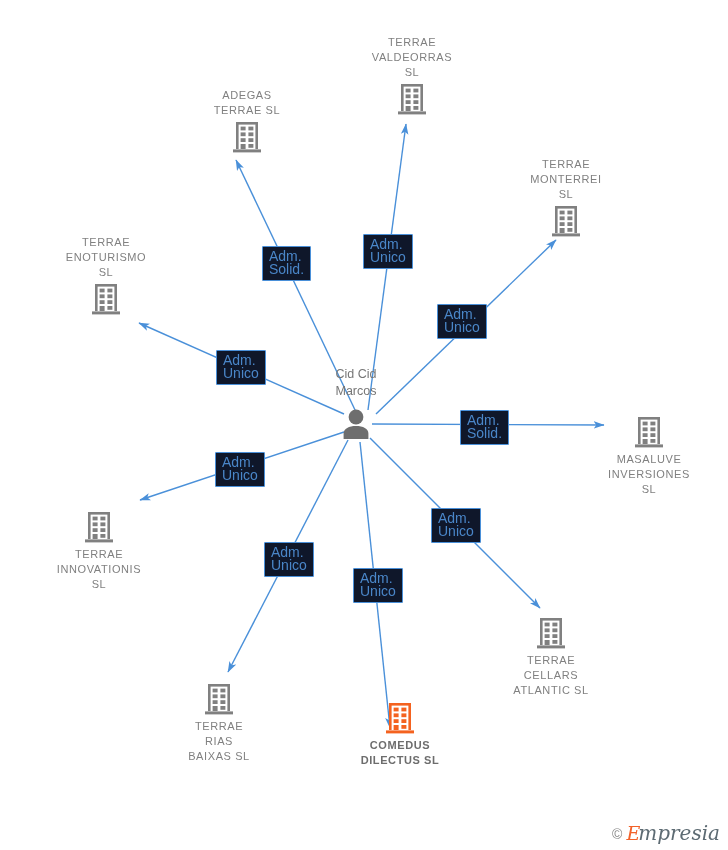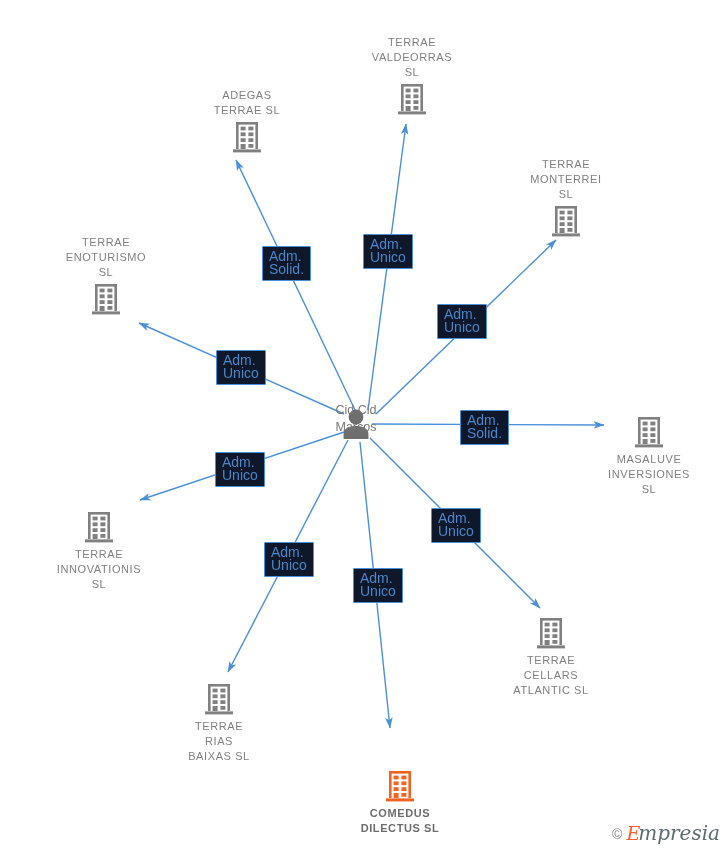--- a/index.html
+++ b/index.html
@@ -284,21 +284,21 @@
             <path d="M16.4,17.2 L21.4,17.2 L21.4,21 L16.4,21 Z" fill="#808080"></path>
             <path d="M8.6,23 L13.6,23 L13.6,28 L8.6,28 Z" fill="#808080"></path>
             <path d="M16.4,23 L21.4,23 L21.4,26.8 L16.4,26.8 Z" fill="#808080"></path>
             <path d="M1,28.4 L29,28.4 L29,31.4 L1,31.4 Z" fill="#808080"></path>
           </svg>
         </span>
         <div class="node-label">TERRAE
 RIAS
 BAIXAS  SL</div>
       </div>
-      <div class="node label-below" style="left: 400px; top: 770px;">
+      <div class="node label-below" style="left: 400px; top: 702px;">
         <span class="node-icon">
           <svg width="30" height="32" viewBox="0 0 30 32">
             <path d="M4,1 L26,1 L26,28 L4,28 Z" fill="#f4621f"></path>
             <path d="M6.6,3.6 L23.4,3.6 L23.4,28 L6.6,28 Z" fill="#ffffff"></path>
             <path d="M8.6,5.6 L13.6,5.6 L13.6,9.4 L8.6,9.4 Z" fill="#f4621f"></path>
             <path d="M16.4,5.6 L21.4,5.6 L21.4,9.4 L16.4,9.4 Z" fill="#f4621f"></path>
             <path d="M8.6,11.4 L13.6,11.4 L13.6,15.2 L8.6,15.2 Z" fill="#f4621f"></path>
             <path d="M16.4,11.4 L21.4,11.4 L21.4,15.2 L16.4,15.2 Z" fill="#f4621f"></path>
             <path d="M8.6,17.2 L13.6,17.2 L13.6,21 L8.6,21 Z" fill="#f4621f"></path>
             <path d="M16.4,17.2 L21.4,17.2 L21.4,21 L16.4,21 Z" fill="#f4621f"></path>
@@ -311,21 +311,21 @@
 DILECTUS  SL</div>
       </div>
     </div>
 
   <div class="person-icon" style="left:356px; top:409px;">
     <svg width="28" height="30" viewBox="0 0 28 30">
       <circle cx="14" cy="8" r="7.4" fill="#6e6e6e"></circle>
       <path d="M1.6,30 L1.6,24.5 C1.6,19.6 7,17 14,17 C21,17 26.4,19.6 26.4,24.5 L26.4,30 Z" fill="#6e6e6e"></path>
     </svg>
   </div>
-  <div class="person-name" style="left:356px; top:366px;margin-top:36px;">Cid Cid
+  <div class="person-name" style="left:356px; top:366px;">Cid Cid
 Marcos</div>
 
   <div id="labels-layer">
       <div class="edge-label" style="left: 262px; top: 246px;">Adm.
 Solid.</div>
       <div class="edge-label" style="left: 363px; top: 234px;">Adm.
 Unico</div>
       <div class="edge-label" style="left: 437px; top: 304px;">Adm.
 Unico</div>
       <div class="edge-label" style="left: 216px; top: 350px;">Adm.

